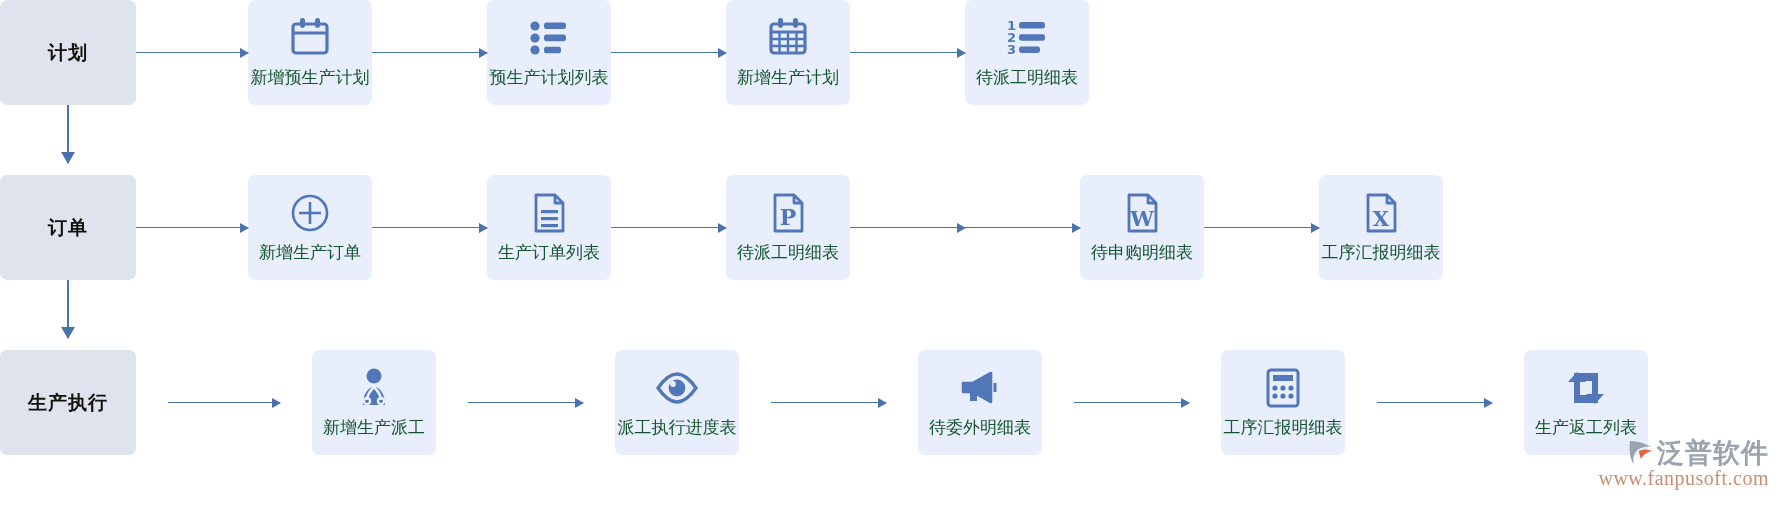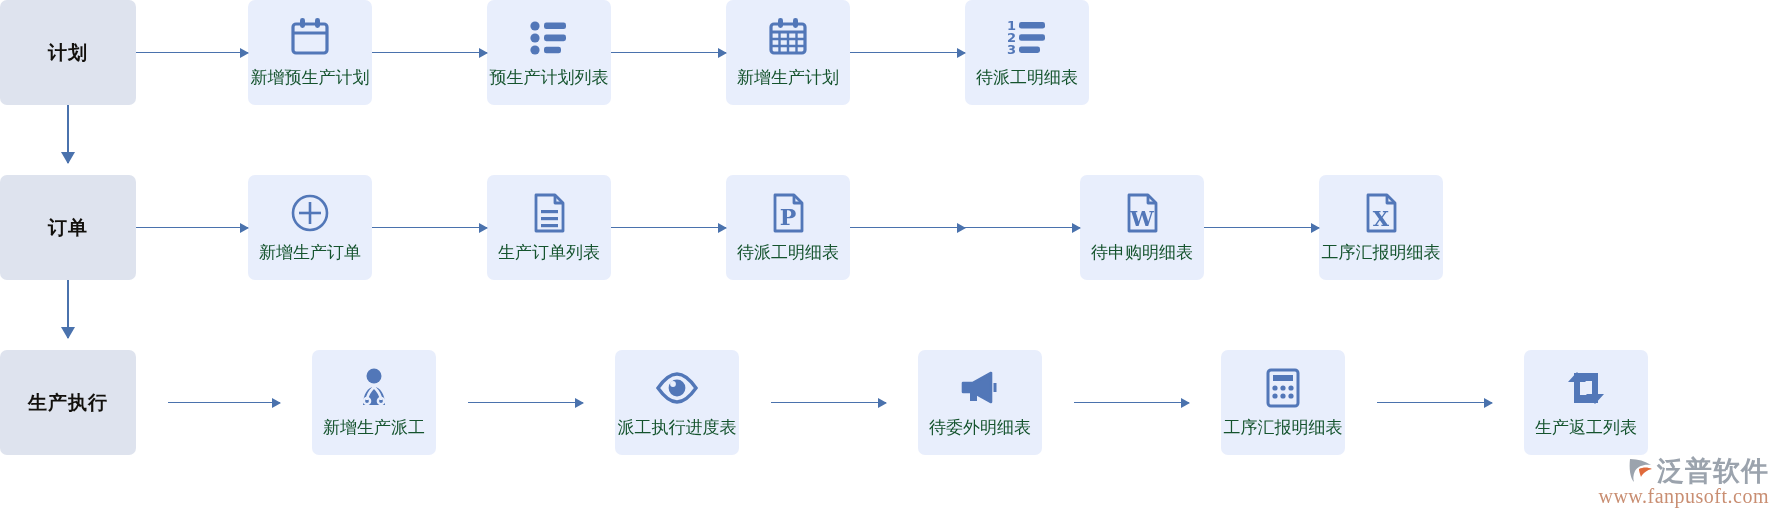--- a/index.html
+++ b/index.html
@@ -82,21 +82,21 @@
     transform:translateX(-50%);
     border-top:12px solid #4a72ad;
     border-left:7px solid transparent;
     border-right:7px solid transparent;
   }
   #vconn-0{top:105px;height:58px;}
   #vconn-1{top:280px;height:58px;}
 
   
   .watermark{
-    position:absolute;right:10px;bottom:0;
+    position:absolute;right:10px;bottom:18px;
     display:flex;flex-direction:column;align-items:flex-end;
     pointer-events:none;
   }
   .wm-row{display:flex;align-items:center;}
   .wm-mark{
     width:26px;height:28px;margin-right:3px;
   }
   .wm-text{
     font-size:27px;font-weight:bold;color:#9ba3ad;
     letter-spacing:1px;line-height:1;

